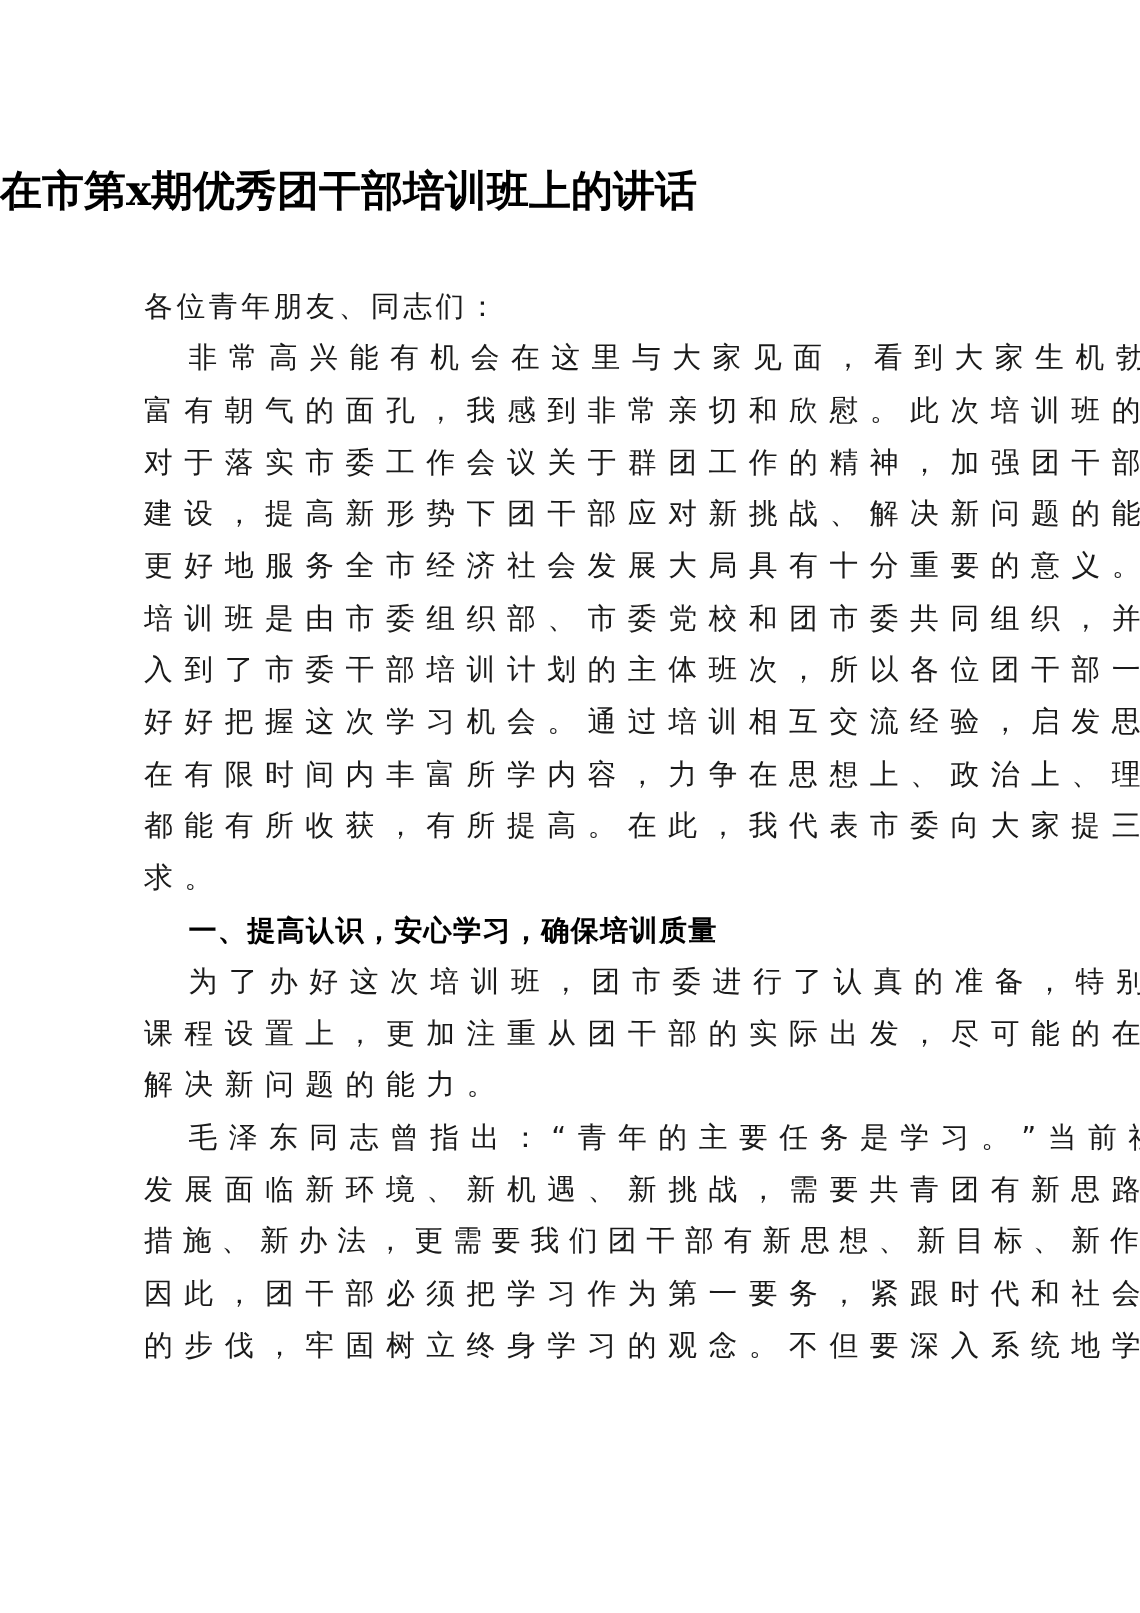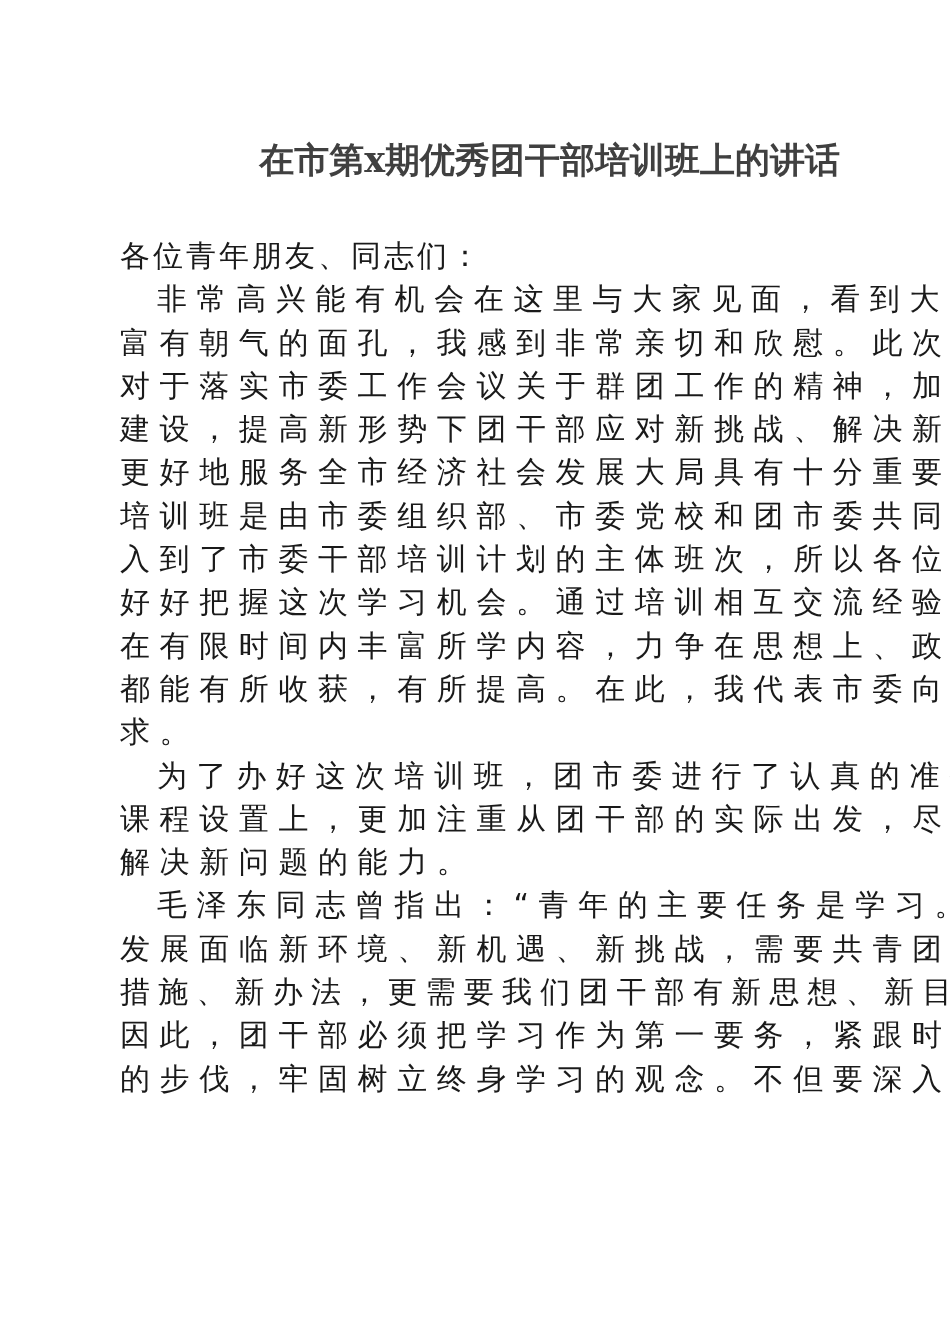--- a/index.html
+++ b/index.html
@@ -1,25 +1,25 @@
 <!DOCTYPE html>
 <html><head>
   <meta charset="utf-8">
   <style>
     html, body { margin: 0; padding: 0; background: #ffffff; }
     body { width: 950px; height: 1344px; position: relative; overflow: hidden; font-family: "DejaVu Sans", sans-serif; color: #111; }
     .page { position: absolute; left: 0; top: 0; width: 950px; height: 1344px; background: #fff; }
     .title {
-      position: absolute; left: 0; top: 136px; width: 840px; text-align: right;
+      position: absolute; left: 0; top: 136px; width: 840px; text-align: left;
       font-family: "DejaVu Serif", serif; font-weight: bold; font-size: 35px; letter-spacing: 0px;
-      color: #404040; line-height: 48px; white-space: nowrap;
+      color: #000000; line-height: 48px; white-space: nowrap;
     }
     .body { position: absolute; left: 120px; top: 234px; width: 720px; }
     .line {
-      height: 43.3px; line-height: 43.3px; font-size: 30px; letter-spacing: 9.6px;
+      height: 43.3px; line-height: 43.3px; font-size: 24px; letter-spacing: 9.6px;
       white-space: nowrap; color: #1a1a1a;
     }
     .indent { padding-left: 37px; }
     .heading { font-weight: bold; letter-spacing: 1px; font-size: 23.5px; color: #000; }
   </style>
 </head>
 <body>
 
 <div class="page">
   <div class="title">在市第x期优秀团干部培训班上的讲话</div>
@@ -32,20 +32,21 @@
     <div class="line">对于落实市委工作会议关于群团工作的精神，加强团干部队伍</div>
     <div class="line">建设，提高新形势下团干部应对新挑战、解决新问题的能力，</div>
     <div class="line">更好地服务全市经济社会发展大局具有十分重要的意义。这次</div>
     <div class="line">培训班是由市委组织部、市委党校和团市委共同组织，并且纳</div>
     <div class="line">入到了市委干部培训计划的主体班次，所以各位团干部一定要</div>
     <div class="line">好好把握这次学习机会。通过培训相互交流经验，启发思路，</div>
     <div class="line">在有限时间内丰富所学内容，力争在思想上、政治上、理论上</div>
     <div class="line">都能有所收获，有所提高。在此，我代表市委向大家提三点要</div>
     <div class="line">求。</div>
 
+    <div class="line indent heading">一、提高认识，安心学习，确保培训质量</div>
 
     <div class="line indent">为了办好这次培训班，团市委进行了认真的准备，特别是在</div>
     <div class="line">课程设置上，更加注重从团干部的实际出发，尽可能的在有限</div>
     <div class="line">解决新问题的能力。</div>
     <div class="line indent">毛泽东同志曾指出：“青年的主要任务是学习。”当前社会</div>
     <div class="line">发展面临新环境、新机遇、新挑战，需要共青团有新思路、新</div>
     <div class="line" style="letter-spacing:8.2px;">措施、新办法，更需要我们团干部有新思想、新目标、新作为。</div>
     <div class="line">因此，团干部必须把学习作为第一要务，紧跟时代和社会前进</div>
     <div class="line">的步伐，牢固树立终身学习的观念。不但要深入系统地学习习</div>
   </div>

